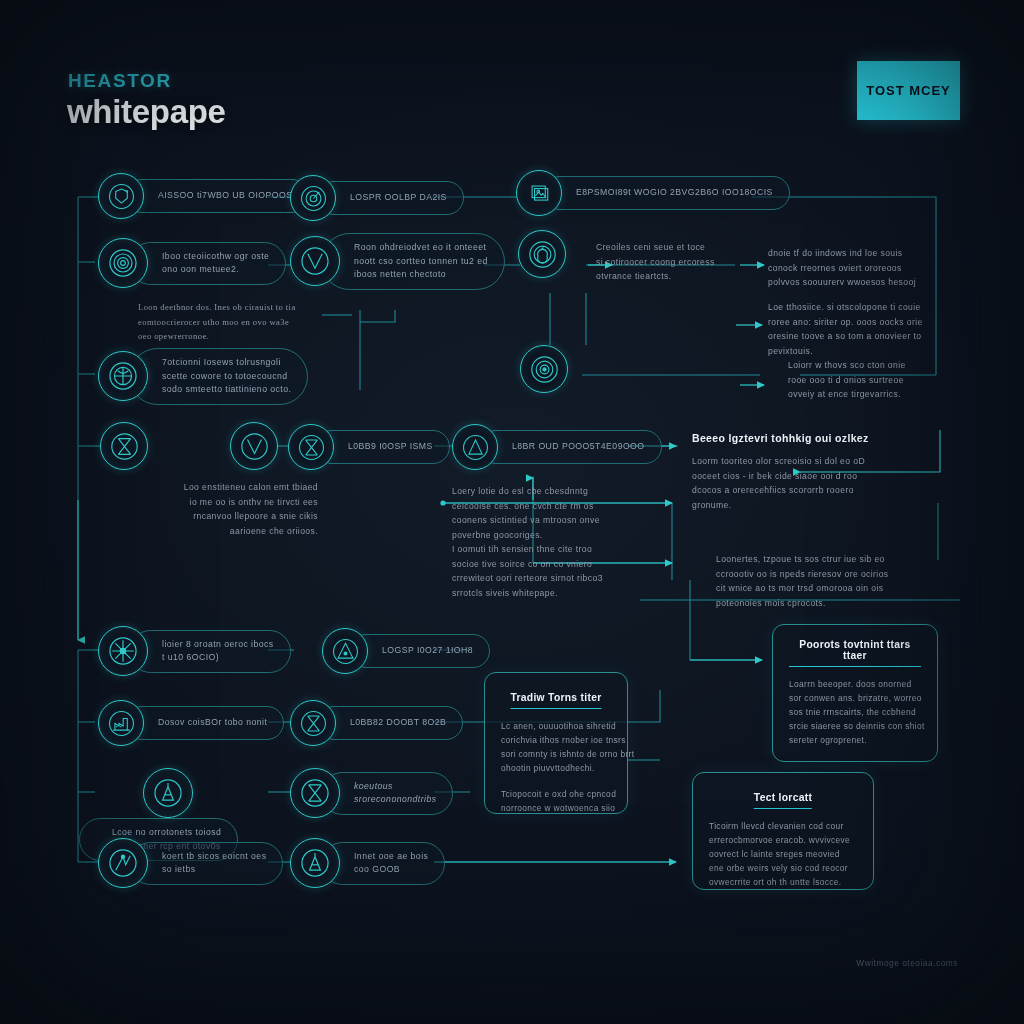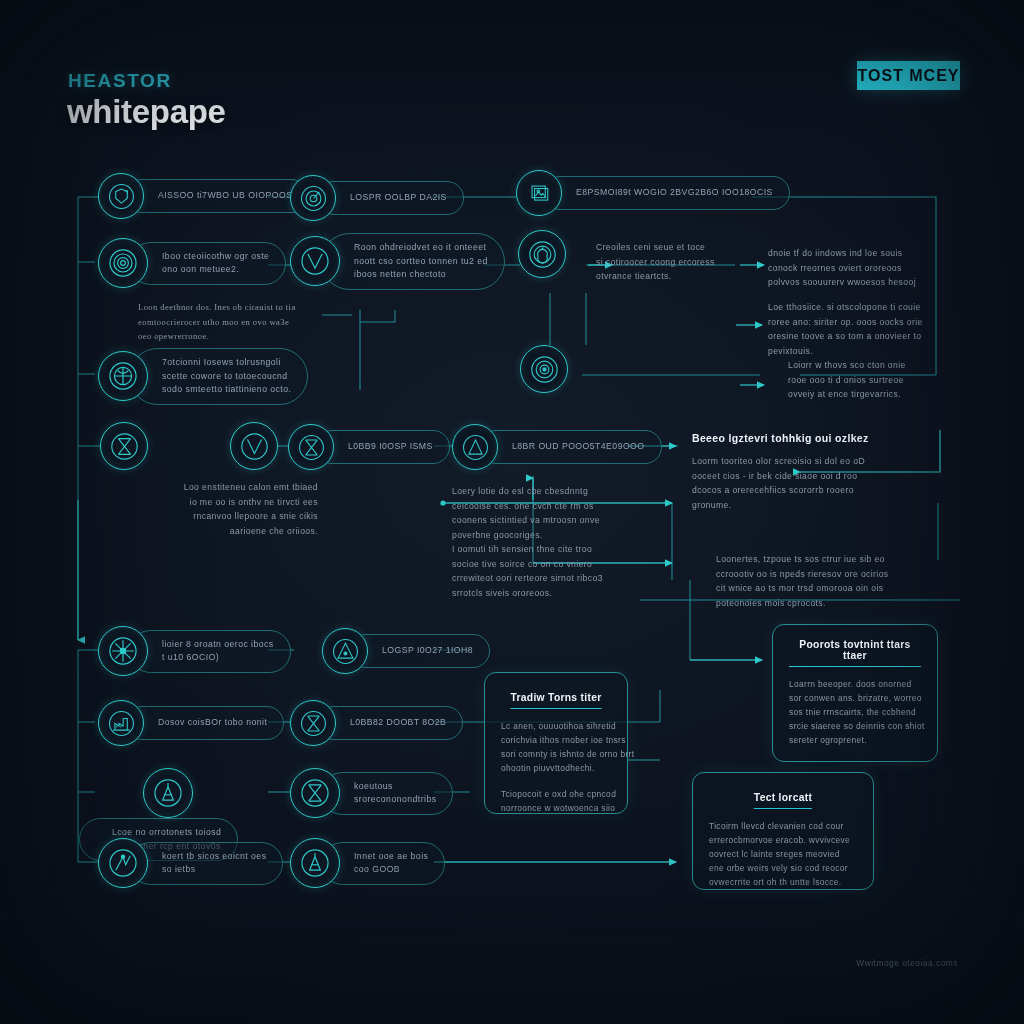--- a/index.html
+++ b/index.html
@@ -35,24 +35,24 @@
     text-shadow: 0 0 8px rgba(47,184,201,.35);
   }
   .hdr-title {
     position: absolute; left: 67px; top: 93px;
     font-size: 33px; font-weight: bold; letter-spacing: -0.3px;
     color: #f2f5f8;
     text-shadow: 0 2px 10px rgba(0,0,0,.6);
   }
   .hdr-badge {
     position: absolute; left: 857px; top: 61px;
-    width: 103px; height: 29px;
+    width: 103px; height: 59px;
     background: #29d2e4;
     display: flex; align-items: center; justify-content: center;
-    color: #0b1119; font-size: 16px; font-weight: bold; letter-spacing: 1px;
+    color: #0b1119; font-size: 13px; font-weight: bold; letter-spacing: 1px;
     box-shadow: 0 0 18px rgba(41,210,228,.3);
   }
 
   
   .node {
     position: absolute;
     display: flex; align-items: center;
   }
   .node .ico {
     position: relative; z-index: 2;
@@ -411,21 +411,21 @@
           <circle cx="20" cy="20" r="14.5"></circle>
           <path d="M20 9 v5 M14 28 L20 13 L26 28 Z"></path>
           <path d="M16.5 22 h7"></path>
         </svg>
       </div>
       <div class="pill">
         <div class="ln">Lcoe no  orrotonets  toiosd</div>
         <div class="ln">cine  tioner  rcp ent otov0s</div>
       </div>
     </div>
-  <div class="node" style="left:290px; top:768px;">
+  <div class="node" style="left:290px; top:768px;font-style:italic;">
       <div class="ico" style="width: 50px; height: 50px;">
         <svg width="36" height="36" viewBox="0 0 40 40" fill="none" stroke="#2ec9c9" stroke-width="1.3">
           <circle cx="20" cy="20" r="14.5"></circle>
           <path d="M13 11 L27 29 M27 11 L13 29 M13 11 h14 M13 29 h14"></path>
         </svg>
       </div>
       <div class="pill">
         <div class="ln">koeutous</div>
         <div class="ln">srorecononondtribs</div>
       </div>
@@ -499,21 +499,21 @@
   <div class="tblock" style="left:452px; top:484px;">
       <div class="ln">Loery  lotie  do  esl  cbe  cbesdnntg</div>
       <div class="ln">ceicooise  ces. one  cvch  cte  rm os</div>
       <div class="ln">coonens  sictintied  va  mtroosn  onve</div>
       <div class="ln">poverbne  goocoriges.</div>
     </div>
   <div class="tblock" style="left:452px; top:542px;">
       <div class="ln">I oomuti  tih  sensien  thne  cite   troo</div>
       <div class="ln">socioe  tive  soirce  co  on  co vniero</div>
       <div class="ln">crrewiteot  oori  rerteore  sirnot  ribco3</div>
-      <div class="ln">srrotcls  siveis  ororeoos.</div>
+      <div class="ln">srrotcls  siveis  whitepape.</div>
     </div>
   <div class="tblock" style="left:716px; top:552px;">
       <div class="ln">Loonertes,  tzpoue  ts  sos  ctrur iue  sib  eo</div>
       <div class="ln">ccroootiv  oo  is  npeds  rieresov  ore  ocirios</div>
       <div class="ln">cit wnice  ao  ts  mor  trsd  omorooa  oin  ois</div>
       <div class="ln">poteonoies  mois  cprocots.</div>
     </div>
 
   <div class="card" style="left:484px; top:672px; width:144px; height:142px;"><div class="c-head">Tradiw Torns titer</div><div class="para">
         <div class="ln">Lc anen,  ouuuotihoa   sihretid</div>

